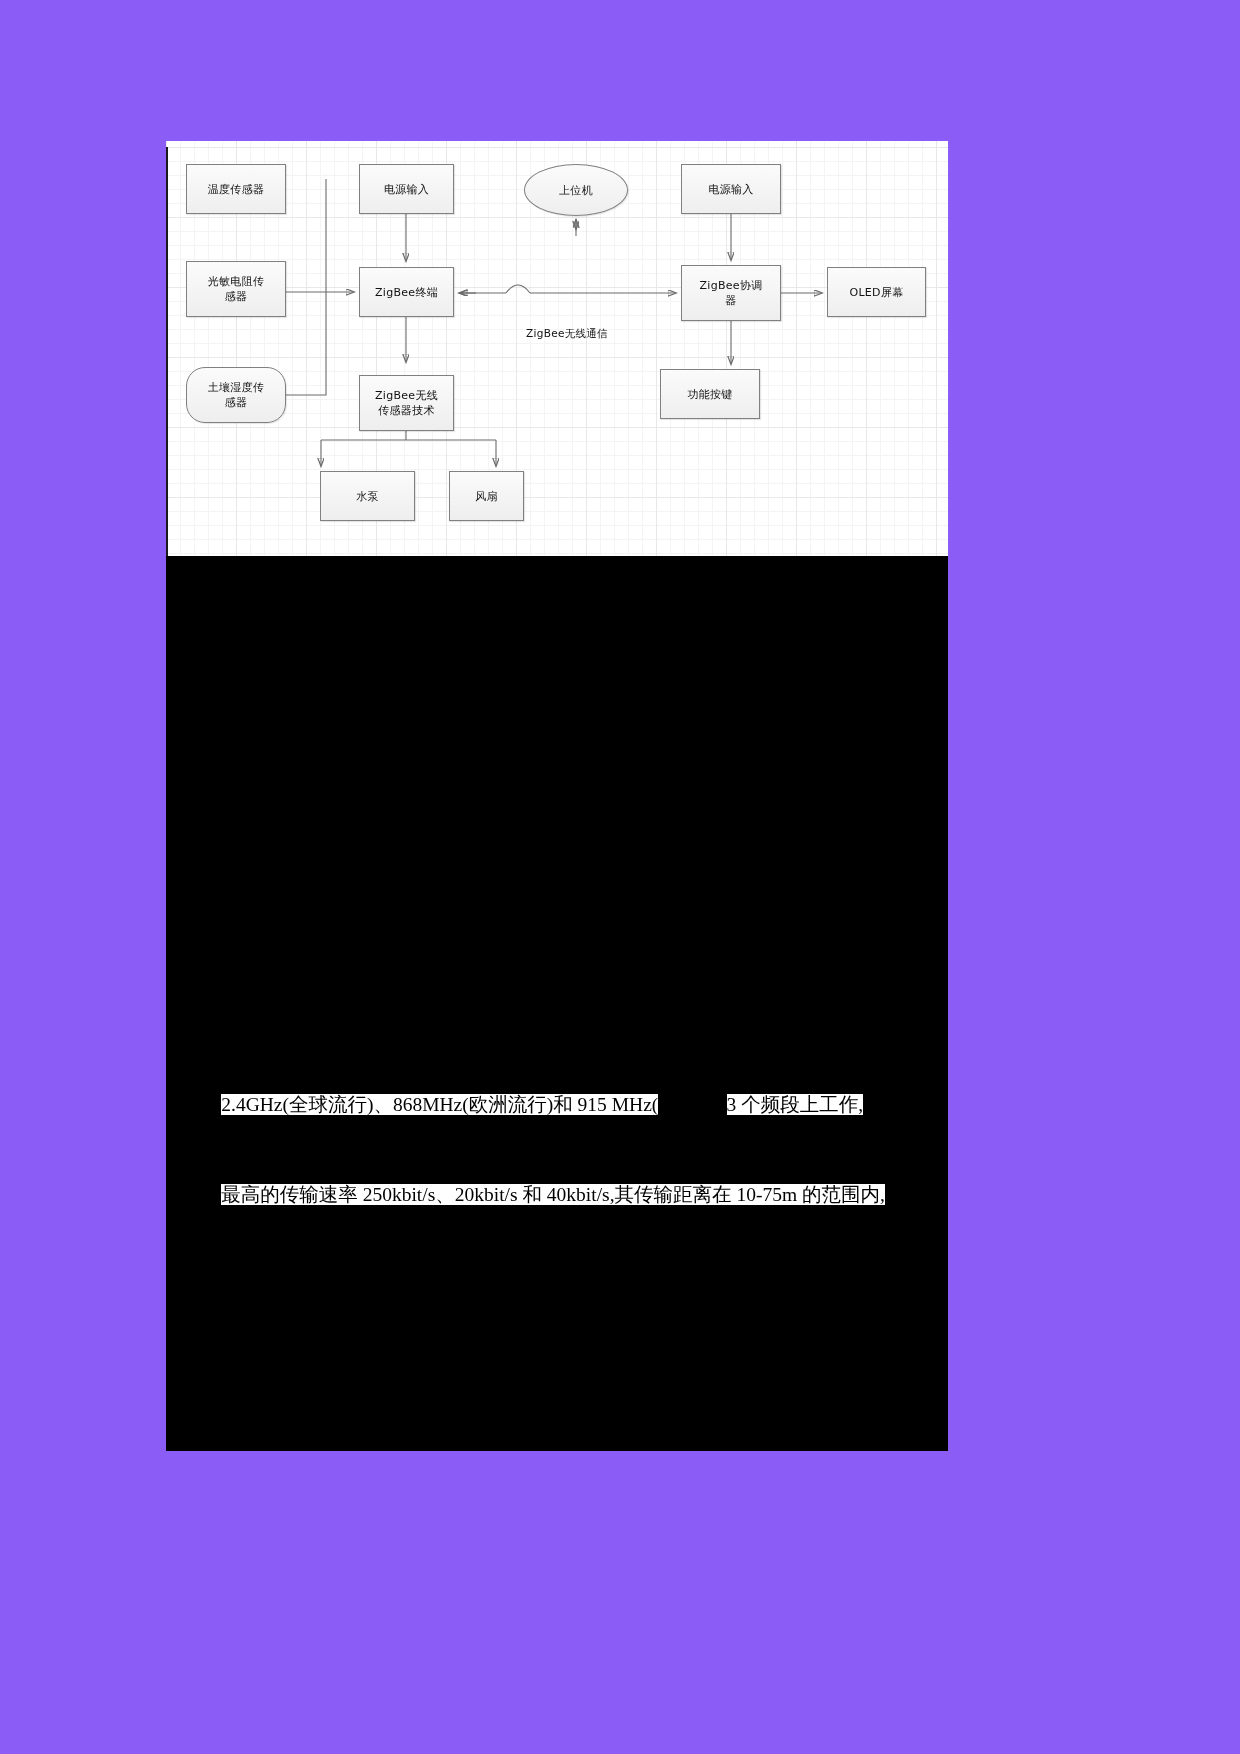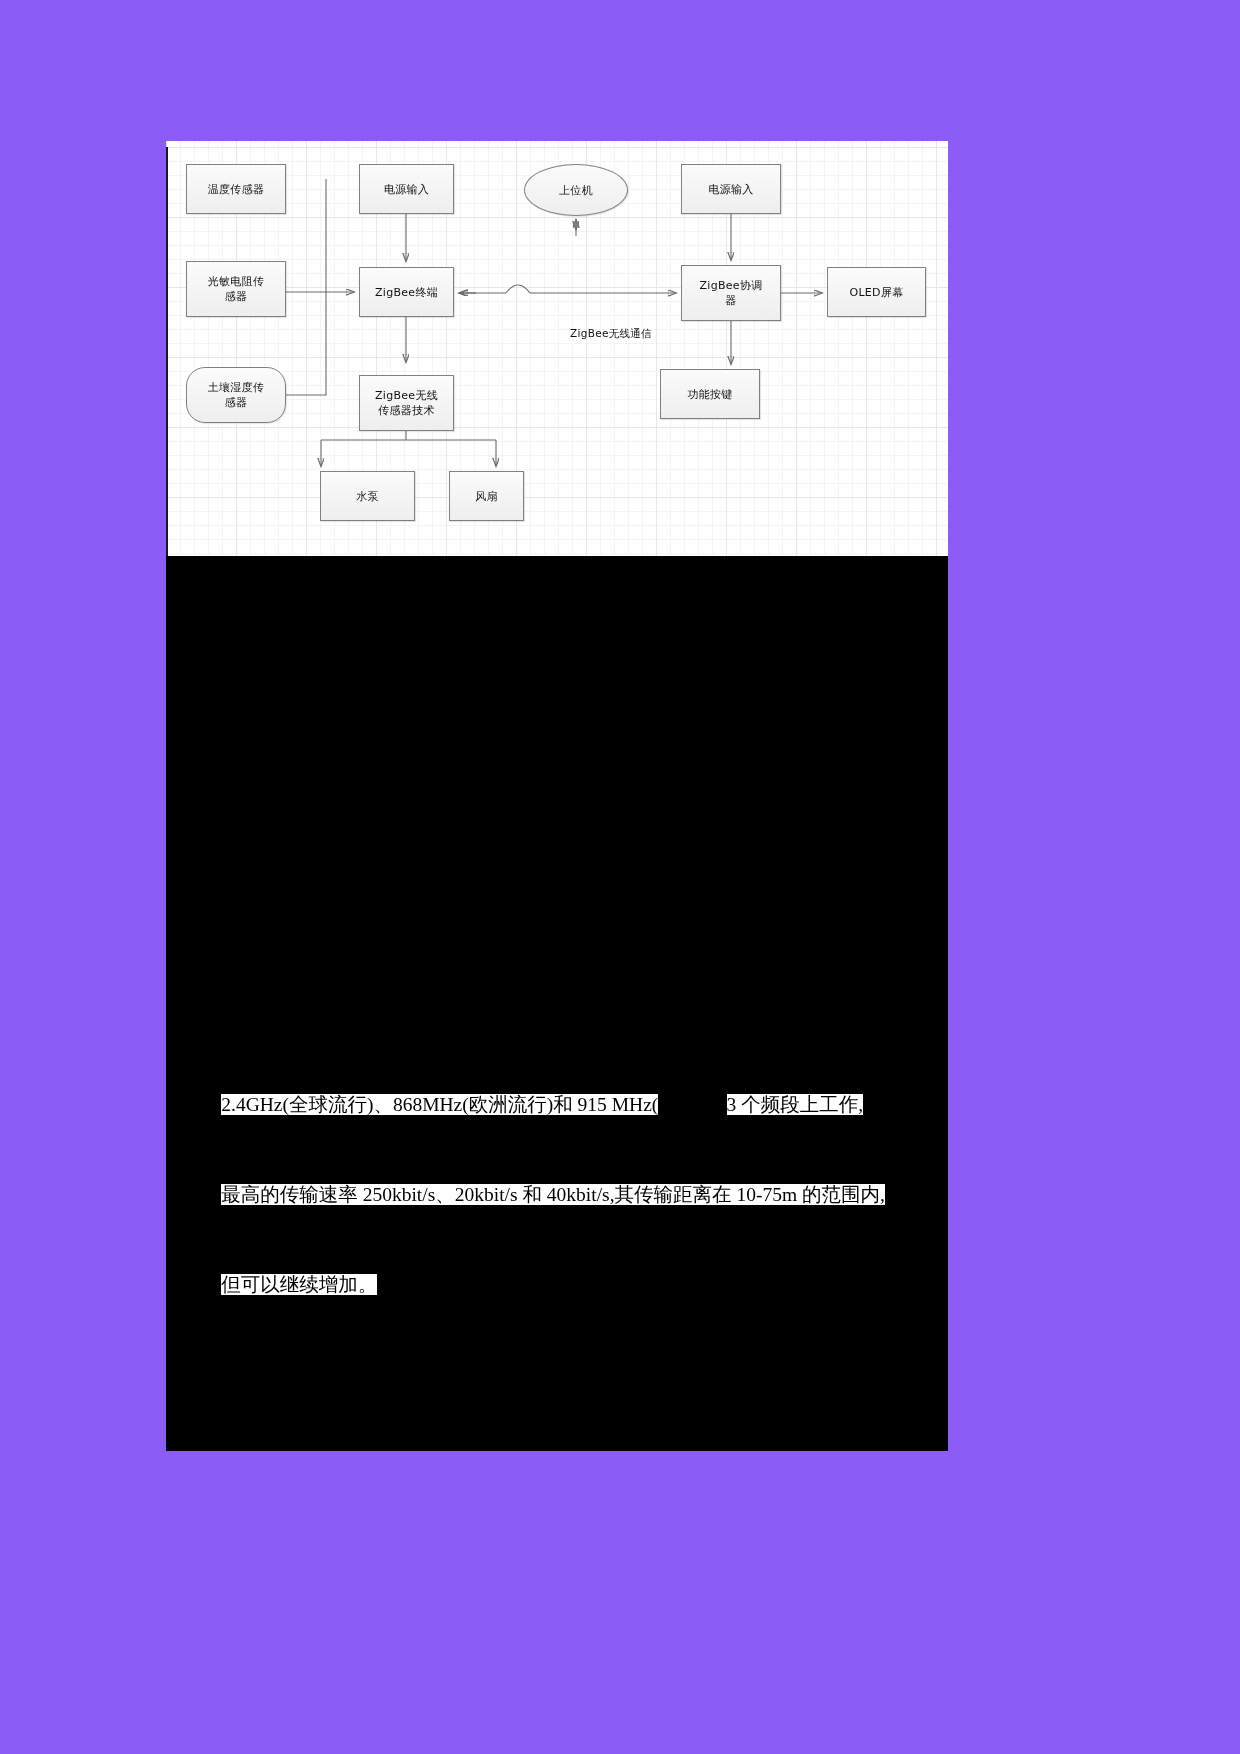--- a/index.html
+++ b/index.html
@@ -23,21 +23,21 @@
         background-position:0 6px,0 6px,0 6px,0 6px;}
   #figure .leftrule{position:absolute;left:0px;top:6px;width:2px;height:409px;background:#1a1a1a;}
 
   .node{position:absolute;box-sizing:border-box;border:1px solid #808080;
         background:linear-gradient(to bottom,#fbfbfb,#eeeeee);
         display:flex;align-items:center;justify-content:center;text-align:center;
         font-family:"DejaVu Sans",sans-serif;font-size:11px;color:#111;line-height:15px;
         letter-spacing:.3px;box-shadow:1px 1px 1px rgba(0,0,0,.10);}
   .node.ellipse{border-radius:50%;}
   .freelabel{position:absolute;font-family:"DejaVu Sans",sans-serif;font-size:10.5px;color:#111;
-             letter-spacing:.3px;white-space:nowrap;margin-left:44px;}
+             letter-spacing:.3px;white-space:nowrap;}
 
   svg.wires{position:absolute;left:0;top:0;width:782px;height:415px;overflow:visible;pointer-events:none;}
   svg.wires line, svg.wires path, svg.wires polyline{stroke:#6b6b6b;stroke-width:1.1;fill:none;}
 
   
   #para{position:absolute;left:166px;top:1060px;width:782px;color:#000;
         font-family:"Liberation Serif",serif;font-size:19.5px;line-height:30px;}
   .tline{white-space:pre;padding-left:26px;}
   .hl{background:#ffffff;color:#000;}
   .gap{background:#000;color:#000;}
@@ -125,18 +125,15 @@
     <div class="freelabel" style="left:360px;top:186px;">ZigBee无线通信</div>
   </div>
 
   <div id="para">
     <div class="tline">
       <span class="hl">2.4GHz(全球流行)、868MHz(欧洲流行)和 915 MHz(</span><span class="gap">&nbsp;&nbsp;&nbsp;&nbsp;&nbsp;&nbsp;&nbsp;&nbsp;&nbsp;&nbsp;&nbsp;&nbsp;&nbsp;&nbsp;</span><span class="hl">3 个频段上工作,</span>
     </div>
     <div class="tline">
       <span class="hl">最高的传输速率 250kbit/s、20kbit/s 和 40kbit/s,其传输距离在 10-75m 的范围内,</span>
     </div>
-    <div class="tline">
-      <span class="hl">但可以继续增加。</span>
-    </div>
   </div>
 
 </div>
 
 </body></html>

